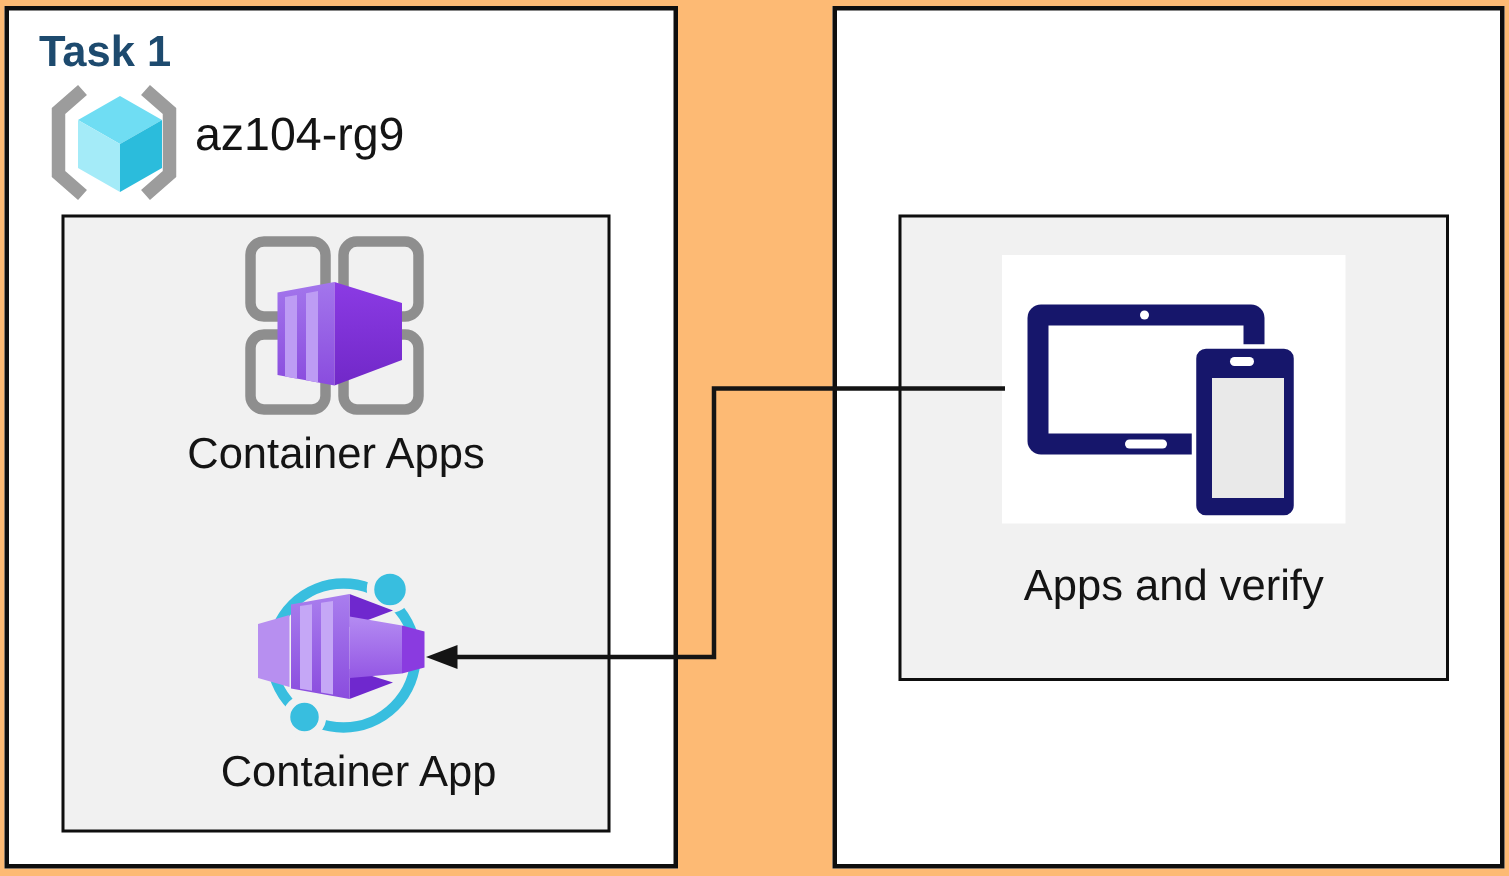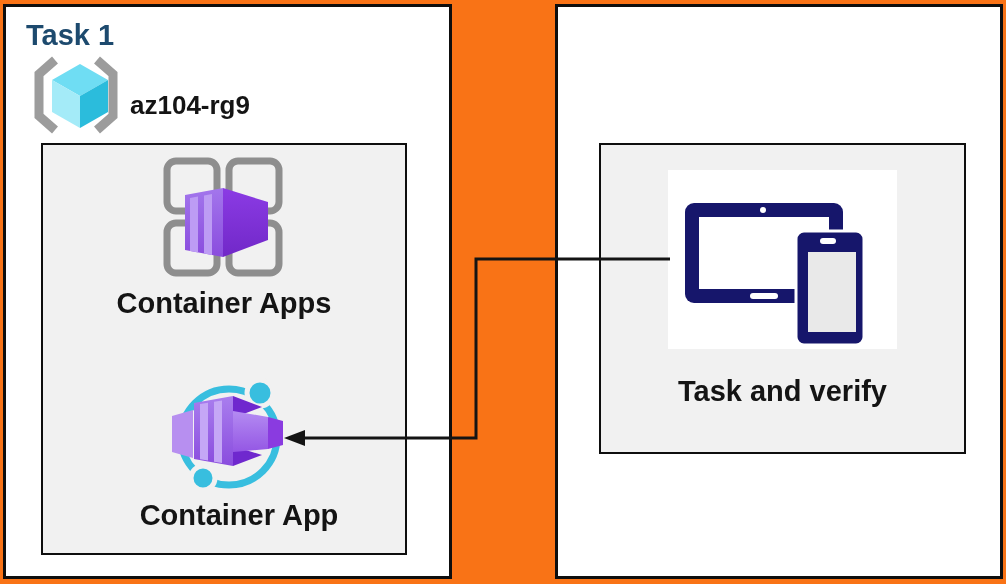--- a/index.html
+++ b/index.html
@@ -1,40 +1,40 @@
 <!DOCTYPE html>
 <html><head>
 <meta charset="utf-8">
 <style>
   html,body{margin:0;padding:0;background:#ffffff;}
   .canvas{
-    position:relative;width:1006px;height:584px;background:#f97316;overflow:hidden;
+    position:relative;width:1006px;height:584px;background:#fdba74;overflow:hidden;
     font-family:"Liberation Sans",sans-serif;
   }
   .task-box{
     position:absolute;box-sizing:border-box;background:#ffffff;
     border:3px solid #0e0e0e;
   }
   #task1-box{left:3px;top:4px;width:449px;height:575px;}
   #task2-box{left:555px;top:4px;width:448px;height:575px;}
   .task-title{
     position:absolute;font-size:29px;font-weight:bold;color:#1d4a6e;line-height:1;
     letter-spacing:0px;
   }
   #task1-title{left:20px;top:14px;}
   .inner-panel{
     position:absolute;box-sizing:border-box;background:#f1f1f1;border:2px solid #0e0e0e;
   }
   #task1-inner{left:41px;top:143px;width:366px;height:412px;}
   #task2-inner{left:599px;top:143px;width:367px;height:311px;}
   .rg-name{
-    position:absolute;left:130px;top:92px;font-size:26px;font-weight:bold;color:#141414;line-height:1;
+    position:absolute;left:130px;top:74px;font-size:31px;font-weight:normal;color:#141414;line-height:1;
   }
   .node-label{
-    position:absolute;font-size:29px;font-weight:bold;color:#141414;text-align:center;line-height:38px;
+    position:absolute;font-size:29px;font-weight:normal;color:#141414;text-align:center;line-height:38px;
   }
   #cae-label{left:41px;top:284px;width:366px;}
   #ca-label{left:41px;top:496px;width:396px;}
   #tv-label{left:599px;top:372px;width:367px;}
   .icon-abs{position:absolute;}
   #rg-icon{left:31px;top:56px;}
   #cae-icon{left:159px;top:150px;}
   #ca-icon{left:164px;top:372px;}
   .white-card{position:absolute;left:668px;top:170px;width:229px;height:179px;background:#ffffff;}
   #devices-icon{position:absolute;left:0;top:0;}
@@ -119,20 +119,20 @@
     <svg id="devices-icon" width="229" height="179" viewBox="0 0 229 179">
       <rect x="17" y="33" width="158" height="100" rx="9" fill="#16166b"></rect>
       <rect x="31" y="47" width="130" height="72" fill="#ffffff"></rect>
       <circle cx="95" cy="40" r="3" fill="#ffffff"></circle>
       <rect x="82" y="123" width="28" height="6" rx="3" fill="#ffffff"></rect>
       <rect x="128" y="61" width="68" height="114" rx="8" fill="#16166b" stroke="#ffffff" stroke-width="3"></rect>
       <rect x="140" y="82" width="48" height="80" fill="#e9e9e9"></rect>
       <rect x="152" y="68" width="16" height="6" rx="3" fill="#ffffff"></rect>
     </svg>
   </div>
-  <div class="node-label" id="tv-label">Task and verify</div>
+  <div class="node-label" id="tv-label">Apps and verify</div>
 
   <svg id="connector-layer" width="1006" height="584" viewBox="0 0 1006 584">
     <path d="M670,259 L476,259 L476,438 L302,438" fill="none" stroke="#141414" stroke-width="3"></path>
     <polygon points="284,438 305,430 305,446" fill="#141414"></polygon>
   </svg>
 
 </div>
 
 </body></html>

